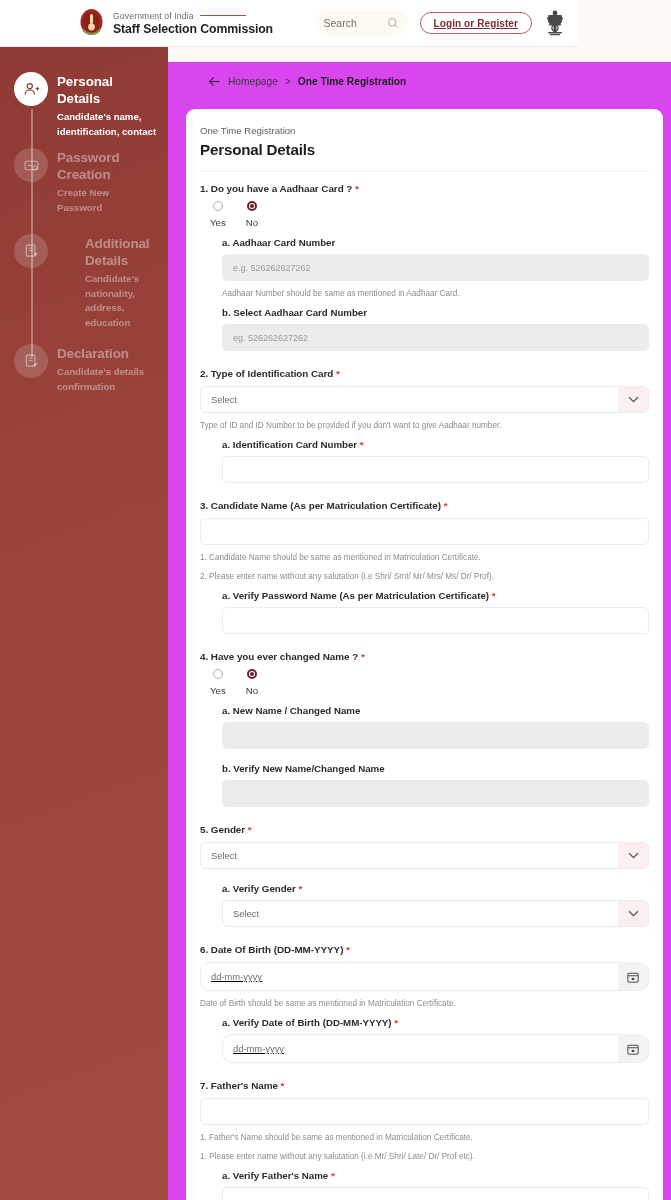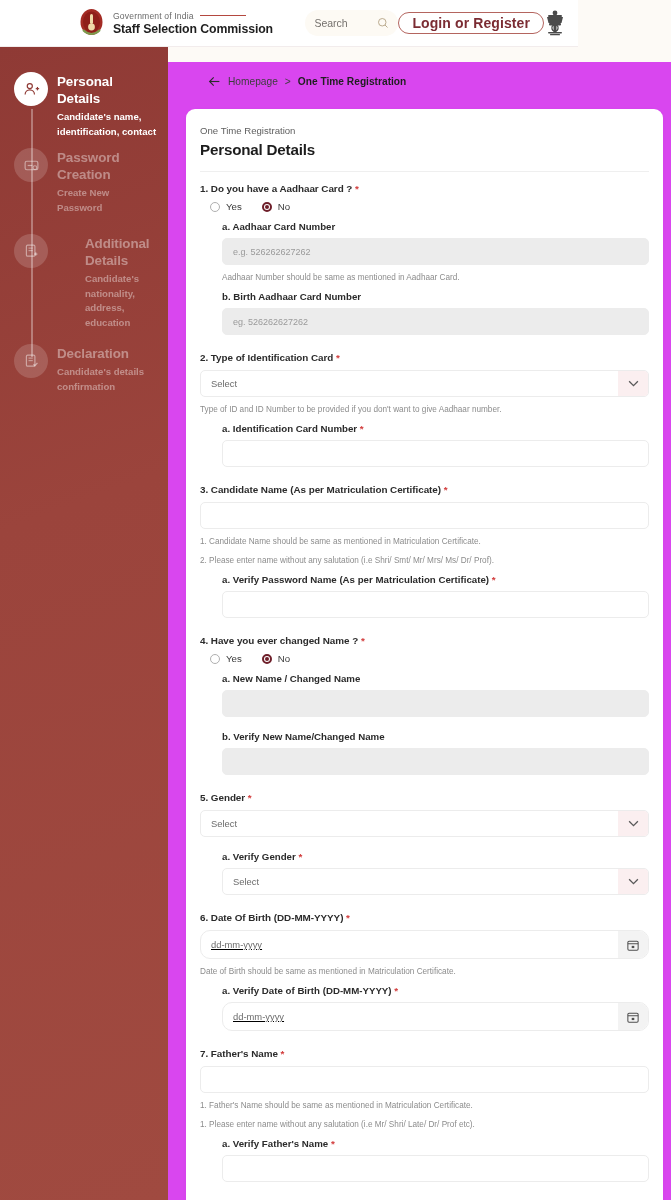--- a/index.html
+++ b/index.html
@@ -26,34 +26,34 @@
     font-size: 8.6px; color: #6a6a6a; letter-spacing: .15px;
     font-family: "Liberation Sans", sans-serif;
   }
   .goi-rule { width: 46px; height: 1px; background: #b4483f; margin-left: 6px; }
   .ssc {
     font-size: 12.3px; font-weight: bold; color: #1f1f1f;
     letter-spacing: -.1px; margin-top: 1px;
   }
 
   .header-right {
-    margin-left: auto; display: flex; align-items: center; margin-right: 12px;
+    margin-left: auto; display: flex; align-items: center; gap: 12px; margin-right: 12px;
   }
   .search-box {
     width: 93px; height: 26px; border-radius: 14px; background: #fdfaf4;
     display: flex; align-items: center; padding: 0 9px;
   }
   .search-label { font-size: 10.5px; color: #74706c; flex: 1; }
   .search-ico { width: 12px; height: 12px; }
   .login-btn {
     height: 22px; border: 1px solid #b4655f; border-radius: 12px;
     padding: 0 13px; display: flex; align-items: center; justify-content: center;
     background: #ffffff;
   }
-  .login-btn span { font-size: 14px; font-weight: bold; color: #7b2c33; letter-spacing: .1px; }
+  .login-btn span { font-size: 10px; font-weight: bold; color: #7b2c33; letter-spacing: .1px; text-decoration: underline; }
   .ashoka { width: 22px; height: 32px; }
 
   
   .sidebar {
     position: absolute; left: 0; top: 47px; width: 168px; height: 1153px;
     background: linear-gradient(160deg,#8f3a35 0%, #9b443c 40%, #a04a40 100%);
     overflow: hidden;
   }
   .stepper { position: relative; padding: 25px 0 0 0; }
   .track {
@@ -115,21 +115,21 @@
     font-size: 9.9px; font-weight: bold; color: #2b2b2b; letter-spacing: -.05px;
     margin-bottom: 7px;
   }
   .req { color: #d23c3c; font-size: 9.9px; }
   .sub { margin-left: 22px; }
   .sub-label {
     font-size: 9.7px; font-weight: bold; color: #2b2b2b; margin-bottom: 6px;
   }
 
   .radio-row { display: flex; align-items: center; gap: 20px; margin: 0 0 9px 10px; }
-  .radio-opt { display: flex; align-items: center; gap: 6px; }
+  .radio-opt { display: flex; align-items: center; gap: 6px; flex-direction: column; }
   .radio {
     width: 10px; height: 10px; border-radius: 50%; border: 1px solid #b0b0b0; background: #fff;
     flex: 0 0 10px;
   }
   .radio.sel {
     border: 2.5px solid #6e1f2a; background: #fff;
     box-shadow: inset 0 0 0 2.5px #ffffff;
     position: relative;
   }
   .radio.sel::after {
@@ -321,21 +321,21 @@
             <div class="radio sel"></div>
             <span class="radio-label">No</span>
           </div>
         </div>
         <div class="sub">
           <div class="sub-label">a. Aadhaar Card Number</div>
           <div class="input disabled">
             <span class="ph">e.g. 526262627262</span>
           </div>
           <div class="hint">Aadhaar Number should be same as mentioned in Aadhaar Card.</div>
-          <div class="sub-label">b. Birth Aadhaar Card Number</div>
+          <div class="sub-label">b. Select Aadhaar Card Number</div>
           <div class="input disabled">
             <span class="ph">eg. 526262627262</span>
           </div>
         </div>
       </div>
 
       <div class="spacer11"></div>
 
       <div class="q">
         <div class="q-label">

